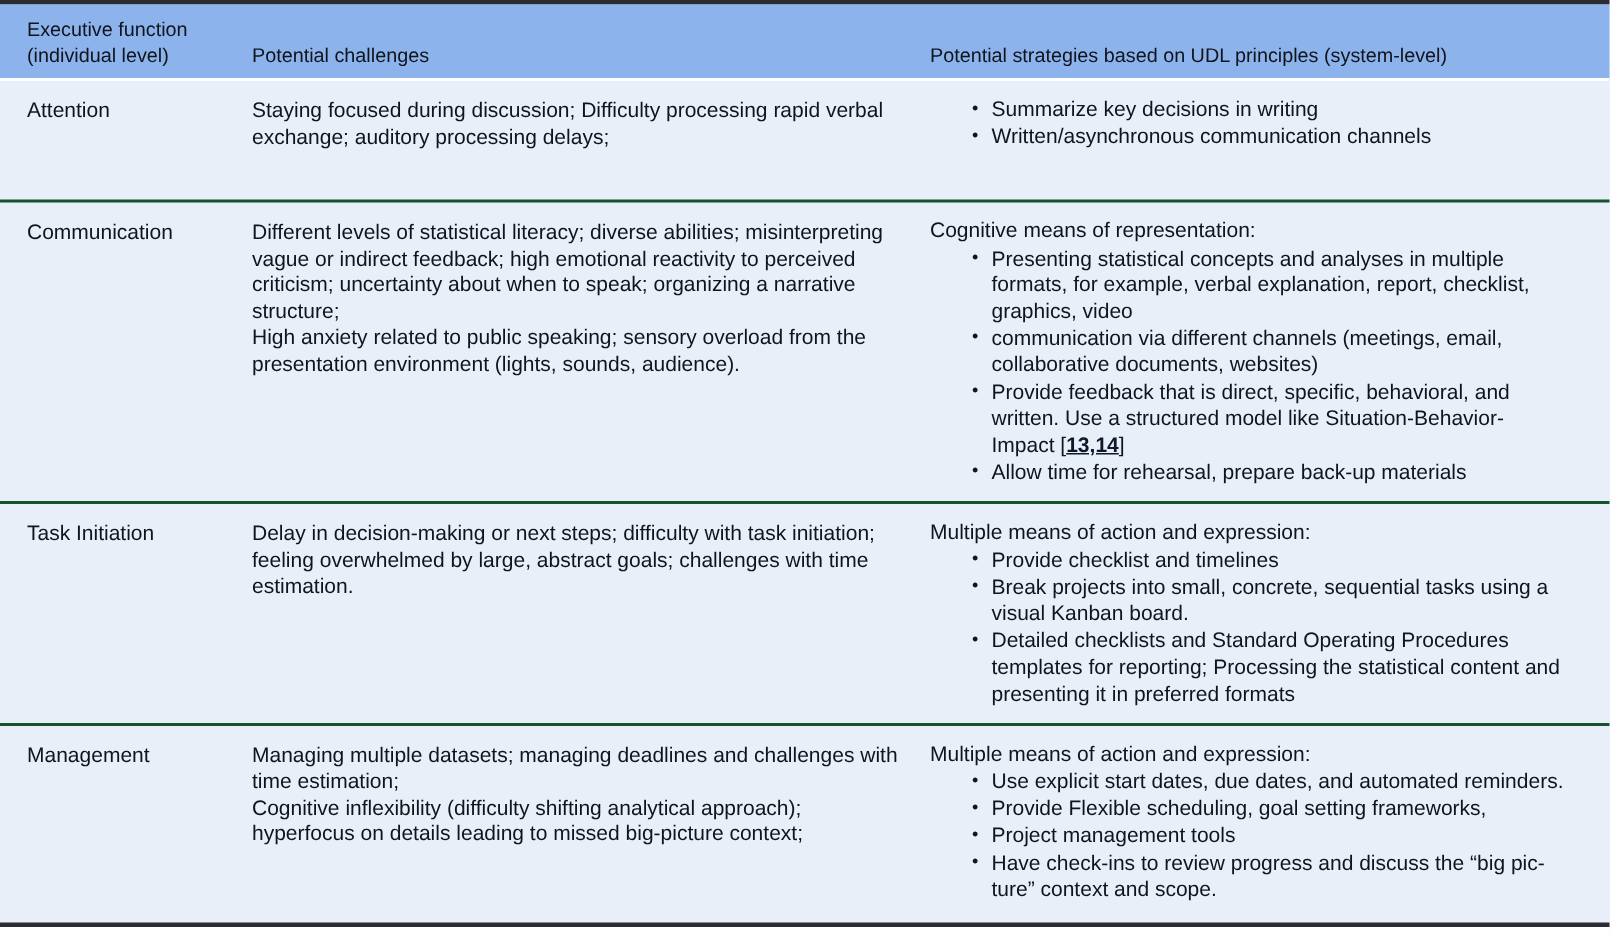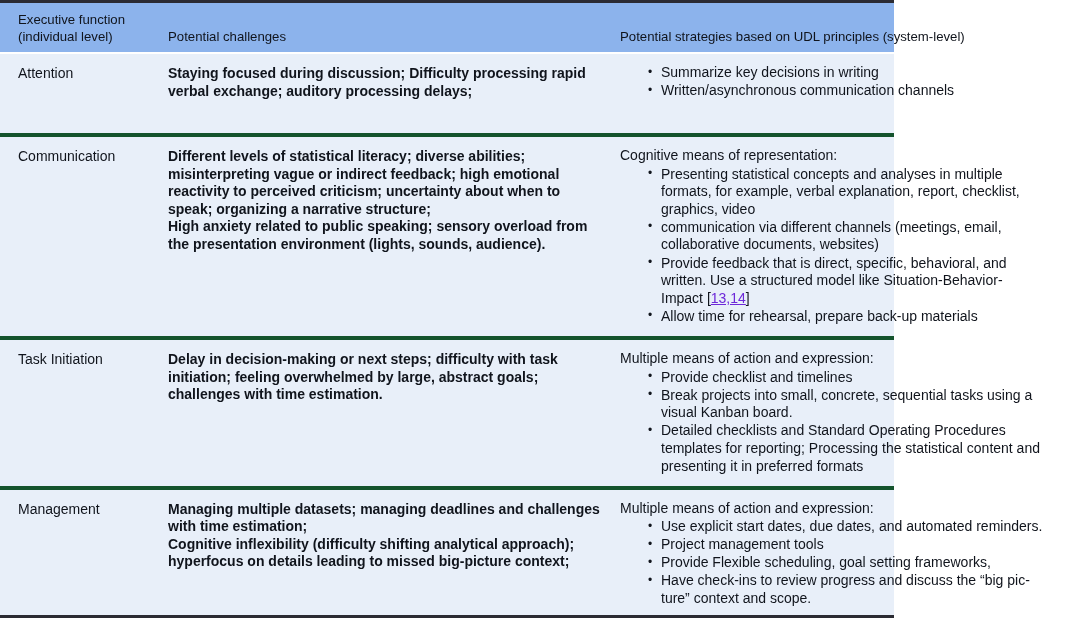--- a/index.html
+++ b/index.html
@@ -9,21 +9,21 @@
     background: #ffffff;
   }
   body {
     width: 1073px;
     height: 624px;
     font-family: "Liberation Sans", sans-serif;
     overflow: hidden;
   }
 
   .table-wrap {
-    width: 894px;
+    width: 1073px;
     height: 624px;
     background: #e8eff9;
     position: relative;
   }
 
   .rule-top {
     height: 3px;
     background: #2b2b33;
     width: 100%;
   }
@@ -48,21 +48,21 @@
     background: #8cb3ec;
     display: flex;
     align-items: flex-start;
     padding: 8px 0 7px 0;
     border-bottom: 2px solid #ffffff;
   }
 
   .row {
     display: flex;
     align-items: flex-start;
-    border-top: 4px solid #14532d;
+    border-top: 2px solid #14532d;
     background: #e8eff9;
   }
   .row.first { border-top: none; }
 
   .col-1 {
     width: 168px;
     flex: 0 0 168px;
     padding-left: 18px;
     padding-right: 6px;
   }
@@ -83,21 +83,21 @@
     color: #10141c;
   }
 
   .cell {
     font-size: 14px;
     line-height: 17.6px;
     color: #10141c;
   }
 
   .row .col-1 .cell { padding-top: 11px; padding-bottom: 10px; }
-  .row .col-2 .cell { padding-top: 11px; padding-bottom: 10px; font-weight: bold; }
+  .row .col-2 .cell { padding-top: 11px; padding-bottom: 10px; }
   .row .col-3 .cell { padding-top: 10px; padding-bottom: 10px; }
 
   .lead { margin: 0 0 1px 0; }
 
   ul.bullets {
     margin: 0;
     padding: 0 0 0 28px;
     list-style: none;
   }
   ul.bullets li {
@@ -109,21 +109,21 @@
     content: "\2022";
     position: absolute;
     left: 0;
     top: -0.5px;
     font-size: 12px;
     color: #10141c;
   }
 
   .plain-lines p { margin: 0; }
 
-  .cite { color: #6d28d9; }
+  .cite { color: #0f172a; font-weight: bold; }
 
   .r-attention   { min-height: 79px; }
   .r-communication { min-height: 201px; }
   .r-task        { min-height: 144px; }
   .r-management  { min-height: 138px; }
 </style>
 </head>
 <body>
 
 <div class="table-wrap">
@@ -214,22 +214,22 @@
       <div class="cell plain-lines">
         <p>Managing multiple datasets; managing deadlines and challenges with time estimation;</p>
         <p>Cognitive inflexibility (difficulty shifting analytical approach); hyperfocus on details leading to missed big-picture context;</p>
       </div>
     </div>
     <div class="col-3">
       <div class="cell">
         <p class="lead">Multiple means of action and expression:</p>
         <ul class="bullets">
           <li>Use explicit start dates, due dates, and automated reminders.</li>
+          <li>Provide Flexible scheduling, goal setting frameworks,</li>
           <li>Project management tools</li>
-          <li>Provide Flexible scheduling, goal setting frameworks,</li>
           <li>Have check-ins to review progress and discuss the “big pic-ture” context and scope.</li>
         </ul>
       </div>
     </div>
   </div>
 
   <div class="rule-bottom"></div>
   <div class="footer-pad"></div>
 
 </div>

